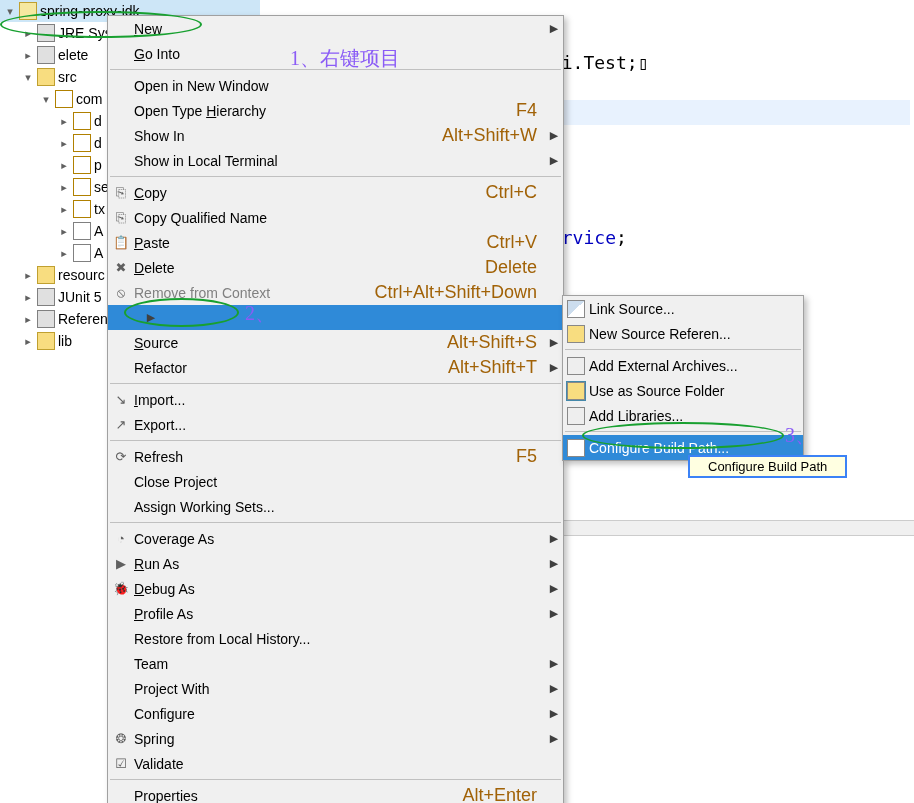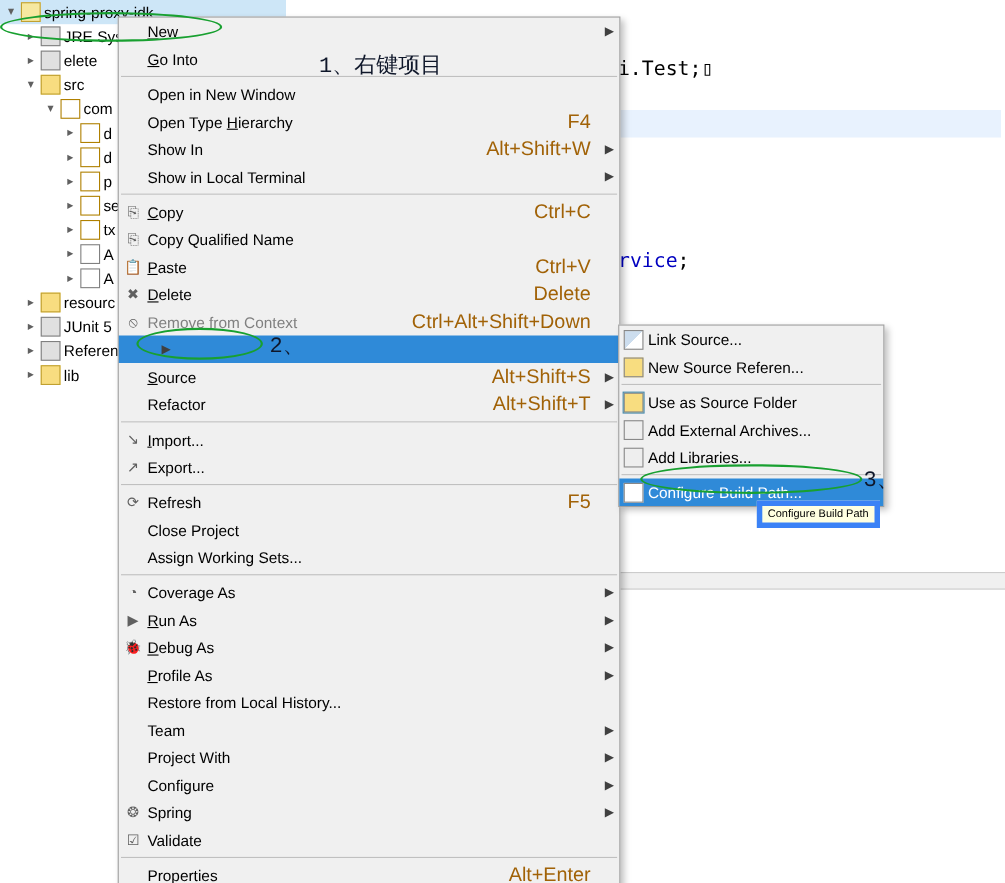--- a/index.html
+++ b/index.html
@@ -42,24 +42,24 @@
   #menu2{left:562px;top:295px;width:240px}
   
   .si{width:16px;height:16px;display:inline-block;border:1px solid #888}
   .si-link{background:linear-gradient(135deg,#cde 50%,#fff 50%)}
   .si-fld{background:#F8DD80}
   .si-src{background:#F8DD80;outline:1px solid #48a}
   .si-arc{background:#eee}
   .si-lib{background:#eee}
   .si-cfg{background:#fff}
   
-  .tip{position:absolute;left:688px;top:455px;background:#ffffe1;border:5px solid #3b82f6;padding:2px 5px;font-size:10px}
+  .tip{position:absolute;left:688px;top:455px;background:#ffffe1;border:2px solid #3b82f6;padding:2px 18px;font-size:13px}
   
   .ring{position:absolute;border:2px solid #18a030;border-radius:50%}
-  .glabel{position:absolute;color:#0f172a;font-size:20px;font-family:Liberation Mono, monospace}
+  .glabel{position:absolute;color:#8b5cf6;font-size:20px;font-family:Liberation Serif, serif}
 </style>
 </head>
 <body>
 
 <div class="root">
 
   <div class="code">
 <span class="kw">package</span><span class="cls"> com.shan;</span>
                   <span>piter.api.Test;</span><span>▯</span>
 
@@ -366,31 +366,31 @@
         <span class="ico">
           <span class="si si-fld"></span>
         </span>
         <span class="lbl">New Source Referen...</span>
         <span class="acc"></span>
         <span class="sub"></span>
       </div>
       <div class="sep"></div>
       <div class="mi">
         <span class="ico">
+          <span class="si si-arc"></span>
+        </span>
+        <span class="lbl">Add External Archives...</span>
+        <span class="acc"></span>
+        <span class="sub"></span>
+      </div>
+      <div class="mi">
+        <span class="ico">
           <span class="si si-src"></span>
         </span>
         <span class="lbl">Use as Source Folder</span>
-        <span class="acc"></span>
-        <span class="sub"></span>
-      </div>
-      <div class="mi">
-        <span class="ico">
-          <span class="si si-arc"></span>
-        </span>
-        <span class="lbl">Add External Archives...</span>
         <span class="acc"></span>
         <span class="sub"></span>
       </div>
       <div class="mi">
         <span class="ico">
           <span class="si si-lib"></span>
         </span>
         <span class="lbl">Add Libraries...</span>
         <span class="acc"></span>
         <span class="sub"></span>

